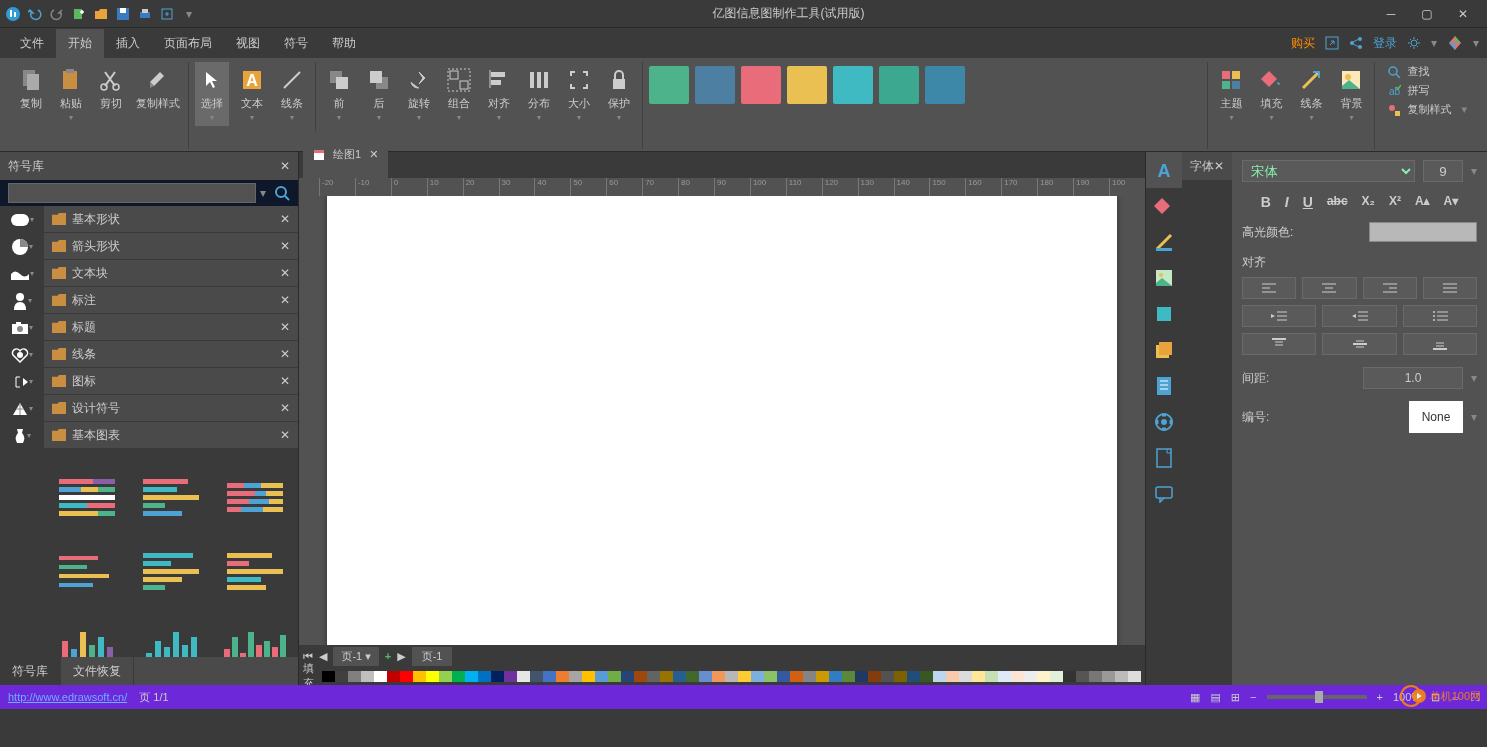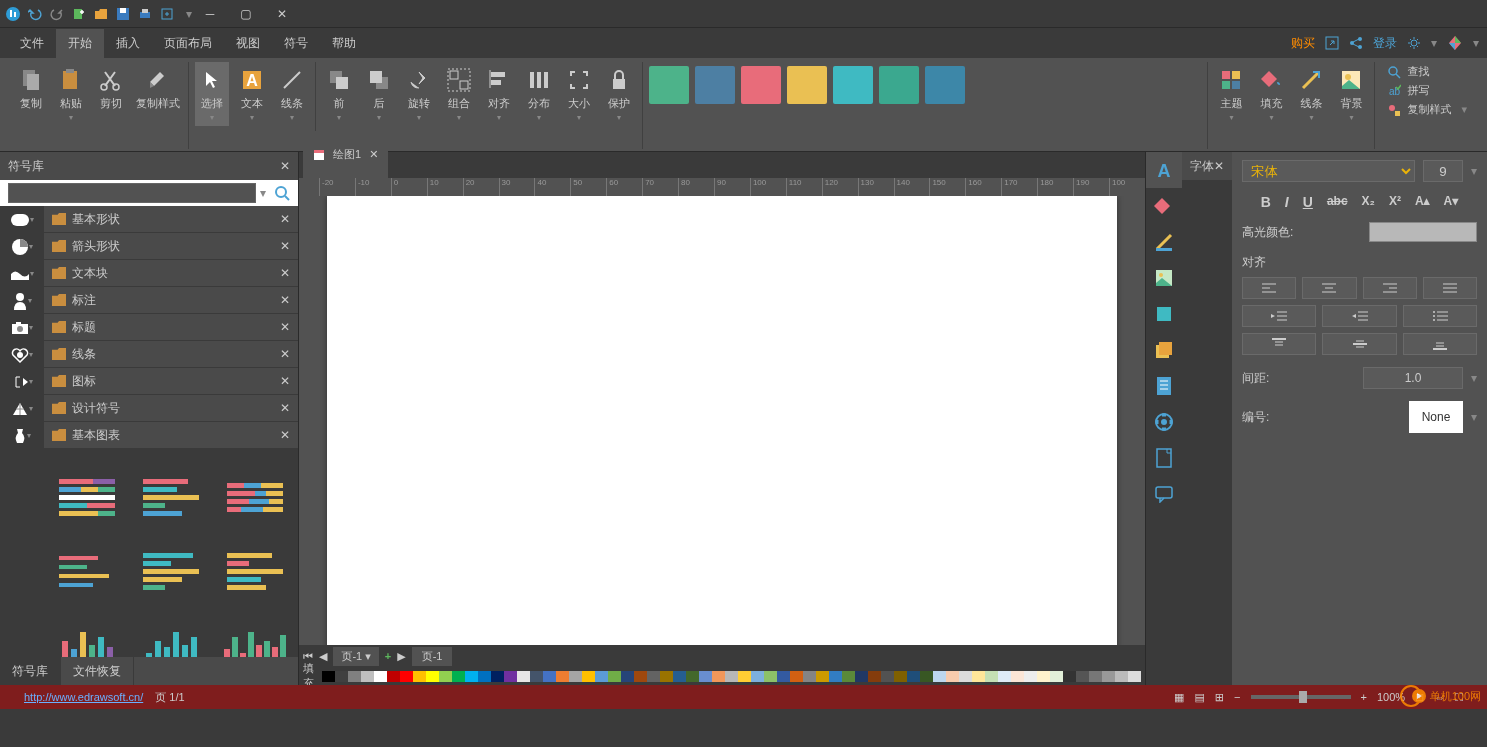--- a/index.html
+++ b/index.html
@@ -32,21 +32,21 @@
 .ribbon-label { font-size: 11px; color: #ccc; }
 .color-swatch { width: 40px; height: 38px; border-radius: 2px; cursor: pointer; }
 .color-row { display: flex; gap: 6px; align-items: center; padding-top: 4px; }
 .ribbon-right-list { display: flex; flex-direction: column; gap: 4px; padding: 2px 6px; }
 .ribbon-right-item { display: flex; align-items: center; gap: 6px; cursor: pointer; font-size: 11px; }
 
 
 .main { display: flex; height: 533px; }
 
 
-.symlib { width: 306px; background: #ffffff; display: flex; flex-direction: column; border-right: 1px solid #2a2a2a; }
+.symlib { width: 306px; background: #0f172a; display: flex; flex-direction: column; border-right: 1px solid #2a2a2a; }
 .symlib-header { height: 28px; display: flex; align-items: center; padding: 0 8px; background: #4a4a4a; }
 .symlib-header-text { flex: 1; }
 .symlib-search { height: 26px; display: flex; align-items: center; padding: 0 4px 0 8px; }
 .symlib-search input { flex:1; background: #525252; border: 1px solid #666; height: 20px; color: #ccc; padding: 0 4px; }
 .symlib-body { flex: 1; display: flex; overflow: hidden; }
 .symlib-icons { width: 44px; background: #3a3a3a; display: flex; flex-direction: column; }
 .symlib-cat { height: 27px; display: flex; align-items: center; justify-content: center; cursor: pointer; }
 .symlib-list { flex: 1; overflow-y: auto; background: #3a3a3a; }
 .symlib-item { height: 27px; display: flex; align-items: center; padding: 0 8px; background: #4a4a4a; border-bottom: 1px solid #3a3a3a; cursor: pointer; gap: 6px; }
 .symlib-item .close { margin-left: auto; color: #ccc; cursor: pointer; }
@@ -73,33 +73,33 @@
 
 
 .rightpanel { width: 350px; background: #3a3a3a; display: flex; border-left: 1px solid #2a2a2a; }
 .rp-tabs { width: 36px; background: #3a3a3a; display: flex; flex-direction: column; }
 .rp-tab { height: 36px; display: flex; align-items: center; justify-content: center; cursor: pointer; }
 .rp-tab.active { background: #525252; }
 .rp-content { flex: 1; display: flex; flex-direction: row; padding: 0; }
 .rp-header { height: 28px; display: flex; align-items: center; padding: 0 8px; background: #4a4a4a; }
 .rp-body { flex: 1; padding: 8px 10px; display: flex; flex-direction: column; gap: 12px; background: #525252;}
 .rp-row { display: flex; align-items: center; gap: 8px; }
-.rp-select { flex: 1; background: #5a5a5a; border: 1px solid #6a6a6a; height: 22px; color: #eab308; padding: 0 4px; }
+.rp-select { flex: 1; background: #5a5a5a; border: 1px solid #6a6a6a; height: 22px; color: #86efac; padding: 0 4px; }
 .rp-num { width: 40px; background: #5a5a5a; border: 1px solid #6a6a6a; height: 22px; color: #ccc; text-align: center; }
 .style-btns { display: flex; gap: 14px; justify-content: center; }
 .style-btn { cursor: pointer; font-weight: bold; font-size: 14px; }
 .color-field { width: 108px; height: 20px; background: #b8b8b8; border: 1px solid #888; cursor: pointer; margin-left: auto; }
 .align-grid { display: grid; grid-template-columns: repeat(4, 1fr); gap: 6px; }
 .align-btn { height: 22px; background: #5a5a5a; border: 1px solid #6a6a6a; cursor: pointer; display: flex; align-items: center; justify-content: center; }
 .align-grid3 { display: grid; grid-template-columns: repeat(3, 1fr); gap: 6px; }
 .spacing-val { width: 100px; background: #5a5a5a; border: 1px solid #6a6a6a; height: 22px; text-align: center; margin-left: auto; }
 .number-box { width: 54px; height: 32px; background: #fff; color: #333; display: flex; align-items: center; justify-content: center; margin-left: auto; }
 
 
-.statusbar { height: 24px; background: #7f1d1d; display: flex; align-items: center; padding: 0 24px; gap: 12px; font-size: 11px; position: relative;}
+.statusbar { height: 24px; background: #6d28d9; display: flex; align-items: center; padding: 0 8px; gap: 12px; font-size: 11px; position: relative;}
 .status-link { color: #6ab0ff; text-decoration: underline; cursor: pointer; }
 .status-right { margin-left: auto; display: flex; align-items: center; gap: 10px; }
 .zoom-slider { width: 100px; height: 4px; background: #666; position: relative; }
 .zoom-thumb { width: 8px; height: 12px; background: #aaa; position: absolute; top: -4px; left: 48px; }
 
 svg { display: block; }
 .folder-icon { width:14px; height:12px; background:#c98e3f; clip-path: polygon(0 15%, 40% 15%, 50% 0, 100% 0, 100% 100%, 0 100%); }
 
 
 .mini-bars { display:flex; align-items:flex-end; gap:3px; height:42px;}
@@ -154,20 +154,21 @@
         </svg>
       </span>
     <span class="qat-icon">
         <svg width="14" height="14">
           <rect x="2" y="2" width="10" height="10" fill="none" stroke="#4da3d4"></rect>
           <path d="M5 7 L9 7 M7 5 L7 9" stroke="#4da3d4"></path>
         </svg>
       </span>
     <span class="qat-icon" style="color:#888;">▾</span>
   </div>
+  <div class="title-text">亿图信息图制作工具(试用版)</div>
   <div class="win-controls">
     <span class="win-btn">─</span>
     <span class="win-btn">▢</span>
     <span class="win-btn">✕</span>
   </div>
 </div>
 
 <div class="menubar">
   <div class="menu-item">文件</div>
   <div class="menu-item active">开始</div>

